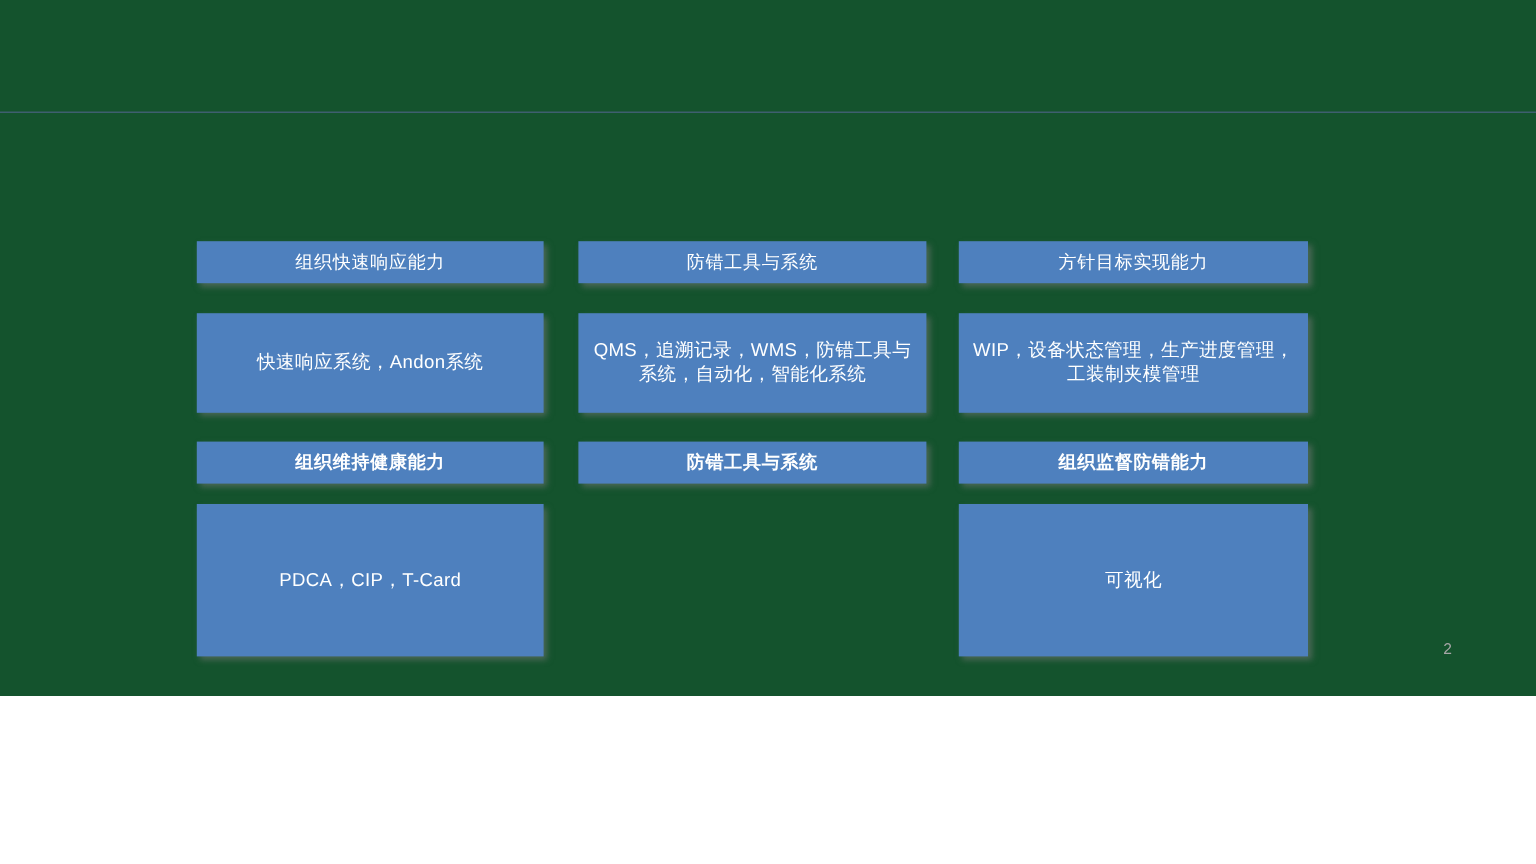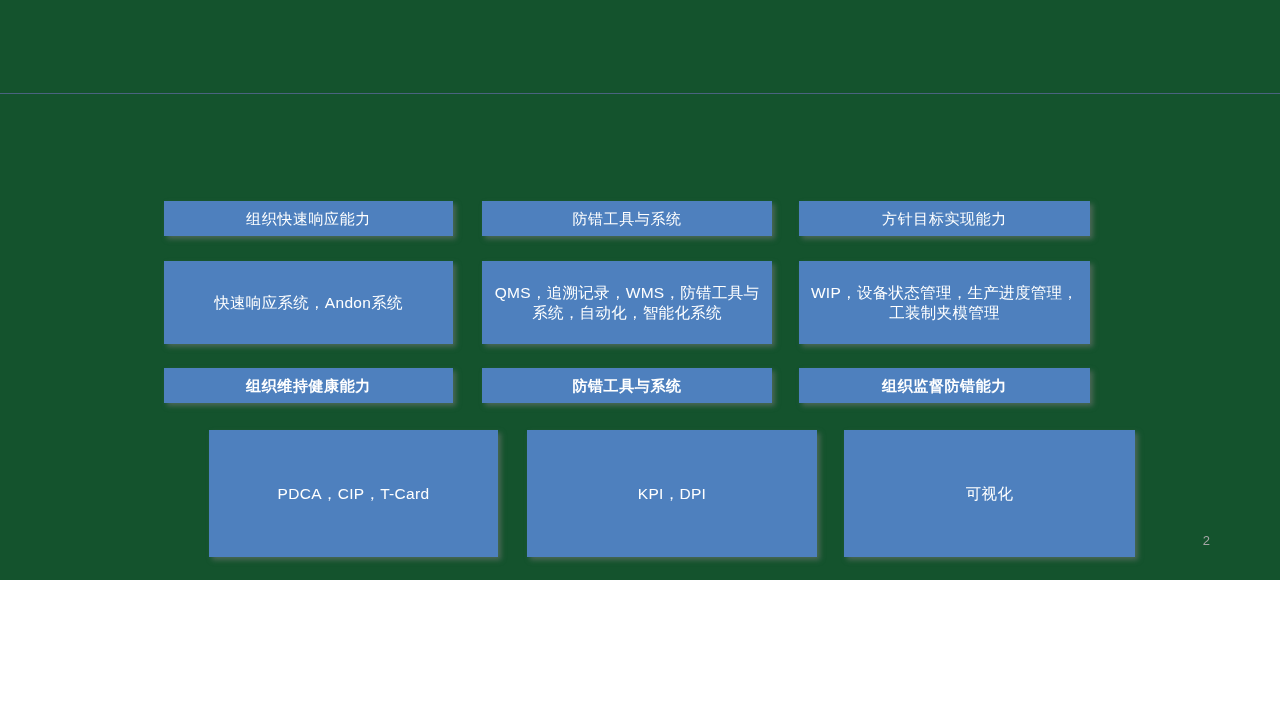--- a/index.html
+++ b/index.html
@@ -84,21 +84,21 @@
   }
   .body {
     font-size: 15.5px;
     letter-spacing: 0.3px;
     padding: 4px 10px;
   }
   
   .r1-hdr  { top: 0px;   }
   .r1-body { top: 60px;  height: 83px; }
   .r2-hdr  { top: 167px; font-weight: bold; }
-  .r2-body { top: 229px; height: 127px; margin-left: 45px; }
+  .r2-body { top: 219px; height: 127px; }
 
   
   .page-num {
     position: absolute;
     right: 70px;
     bottom: 32px;
     font-size: 13px;
     color: #a6a6a6;
   }
 </style>
@@ -118,21 +118,20 @@
       <div class="cap-box hdr r1-hdr">组织快速响应能力</div>
       <div class="cap-box body r1-body">快速响应系统，Andon系统</div>
       <div class="cap-box hdr r2-hdr">组织维持健康能力</div>
       <div class="cap-box body r2-body">PDCA，CIP，T-Card</div>
     </div>
 
     <div class="col col-1">
       <div class="cap-box hdr r1-hdr">防错工具与系统</div>
       <div class="cap-box body r1-body">QMS，追溯记录，WMS，防错工具与系统，自动化，智能化系统</div>
       <div class="cap-box hdr r2-hdr">防错工具与系统</div>
-      <div class="cap-box body r2-body">KPI，DPI</div>
     </div>
 
     <div class="col col-2">
       <div class="cap-box hdr r1-hdr">方针目标实现能力</div>
       <div class="cap-box body r1-body">WIP，设备状态管理，生产进度管理，工装制夹模管理</div>
       <div class="cap-box body r2-body">可视化</div>
       <div class="cap-box hdr r2-hdr">组织监督防错能力</div>
     </div>
 
   </div>

